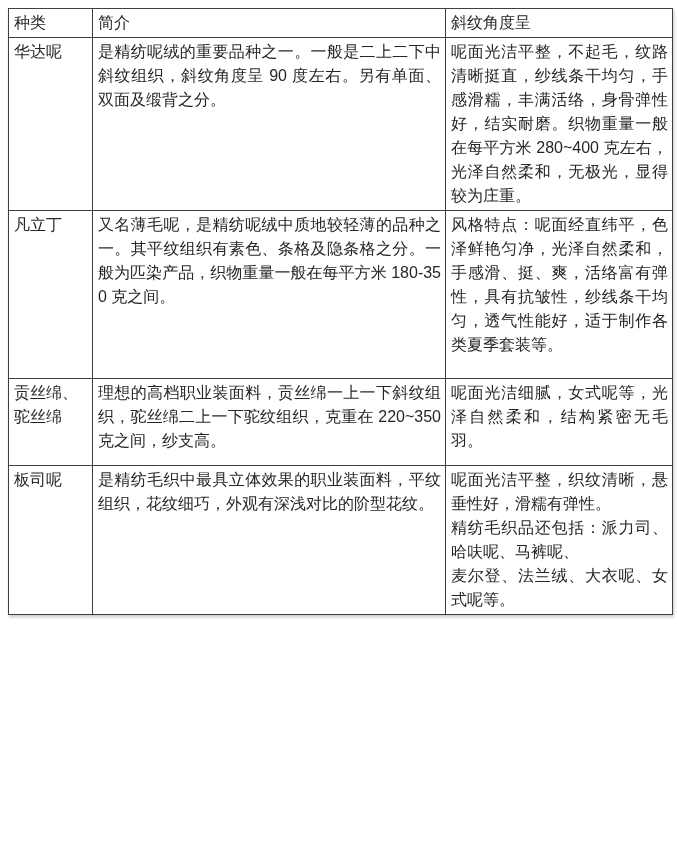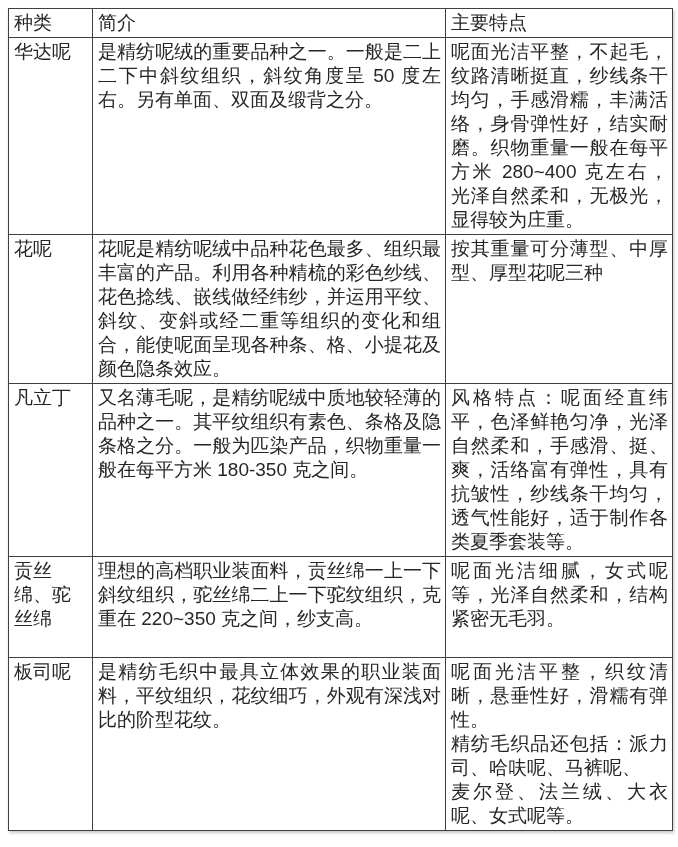--- a/index.html
+++ b/index.html
@@ -25,32 +25,32 @@
     background: #ffffff;
     box-shadow: 1px 2px 3px rgba(0,0,0,0.22);
   }
   col.c-type { width: 84px; }
   col.c-intro { width: 353px; }
   col.c-feat { width: 227px; }
   th, td {
     border: 1px solid #3f3f3f;
     vertical-align: top;
     padding: 2px 4px 2px 5px;
-    font-size: 19px;
+    font-size: 16px;
     line-height: 24px;
     font-weight: normal;
     text-align: left;
     word-break: break-all;
   }
   tr.rh  { height: 24px; }
   tr.r0  { height: 168px; }
   tr.r1  { height: 100px; }
   tr.r2  { height: 125px; }
   tr.r3  { height: 168px; padding-left: 36px; }
-  tr.r4  { height: 101px; }
+  tr.r4  { height: 87px; }
   tr.r5  { height: 148px; }
   td.cell-intro, td.cell-features {
     text-align: justify;
   }
   td.cell-features {
     white-space: pre-line;
     margin-left: 38px;
   }
 </style>
 </head>
@@ -59,35 +59,30 @@
 <table class="fabric-table">
   <colgroup>
     <col class="c-type">
     <col class="c-intro">
     <col class="c-feat">
   </colgroup>
   <tbody>
     <tr class="rh">
       <th>种类</th>
       <th>简介</th>
-      <th>主要特点</th>
+      <th>斜纹角度呈</th>
     </tr>
 
     <tr class="r0">
       <td class="cell-type">华达呢</td>
-      <td class="cell-intro">是精纺呢绒的重要品种之一。一般是二上二下中斜纹组织，斜纹角度呈 50 度左右。另有单面、双面及缎背之分。</td>
+      <td class="cell-intro">是精纺呢绒的重要品种之一。一般是二上二下中斜纹组织，斜纹角度呈 90 度左右。另有单面、双面及缎背之分。</td>
       <td class="cell-features">呢面光洁平整，不起毛，纹路清晰挺直，纱线条干均匀，手感滑糯，丰满活络，身骨弹性好，结实耐磨。织物重量一般在每平方米 280~400 克左右，光泽自然柔和，无极光，显得较为庄重。</td>
     </tr>
 
 
-    <tr class="r2">
-      <td class="cell-type">花呢</td>
-      <td class="cell-intro">花呢是精纺呢绒中品种花色最多、组织最丰富的产品。利用各种精梳的彩色纱线、花色捻线、嵌线做经纬纱，并运用平纹、斜纹、变斜或经二重等组织的变化和组合，能使呢面呈现各种条、格、小提花及颜色隐条效应。</td>
-      <td class="cell-features">按其重量可分薄型、中厚型、厚型花呢三种</td>
-    </tr>
 
     <tr class="r3">
       <td class="cell-type">凡立丁</td>
       <td class="cell-intro">又名薄毛呢，是精纺呢绒中质地较轻薄的品种之一。其平纹组织有素色、条格及隐条格之分。一般为匹染产品，织物重量一般在每平方米 180-350 克之间。</td>
       <td class="cell-features">风格特点：呢面经直纬平，色泽鲜艳匀净，光泽自然柔和，手感滑、挺、爽，活络富有弹性，具有抗皱性，纱线条干均匀，透气性能好，适于制作各类夏季套装等。</td>
     </tr>
 
     <tr class="r4">
       <td class="cell-type">贡丝绵、驼丝绵</td>
       <td class="cell-intro">理想的高档职业装面料，贡丝绵一上一下斜纹组织，驼丝绵二上一下驼纹组织，克重在 220~350 克之间，纱支高。</td>

